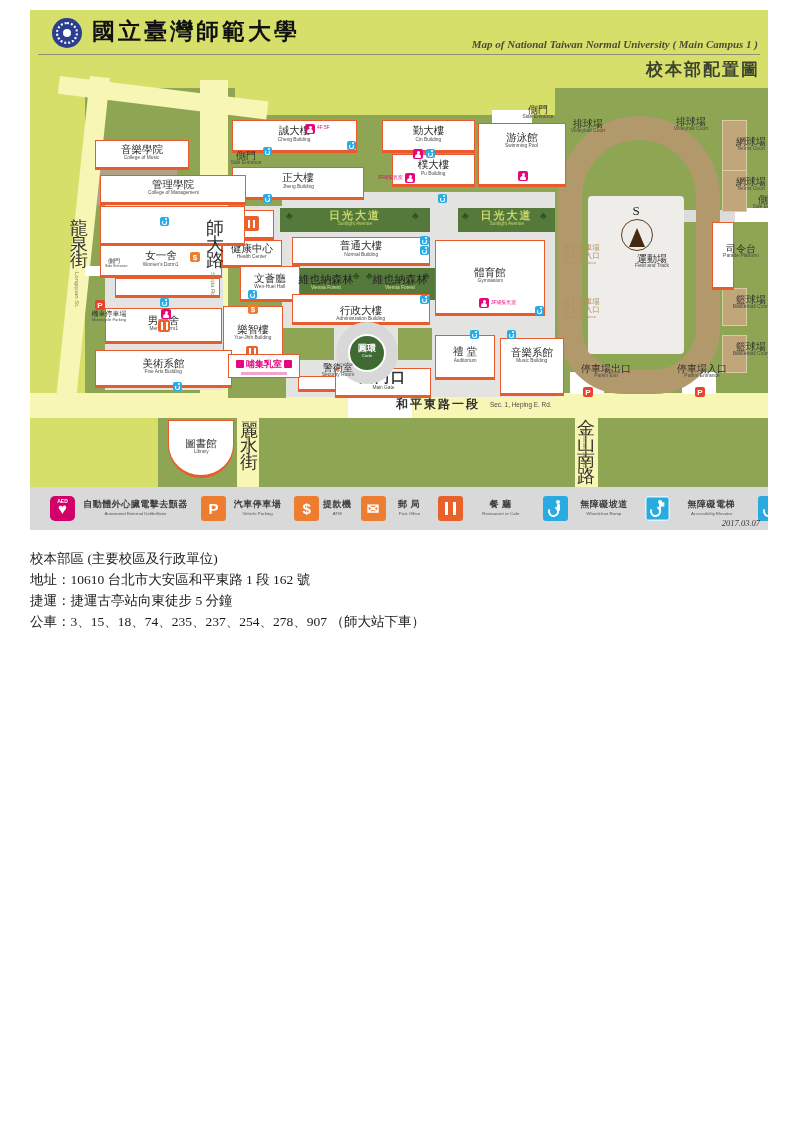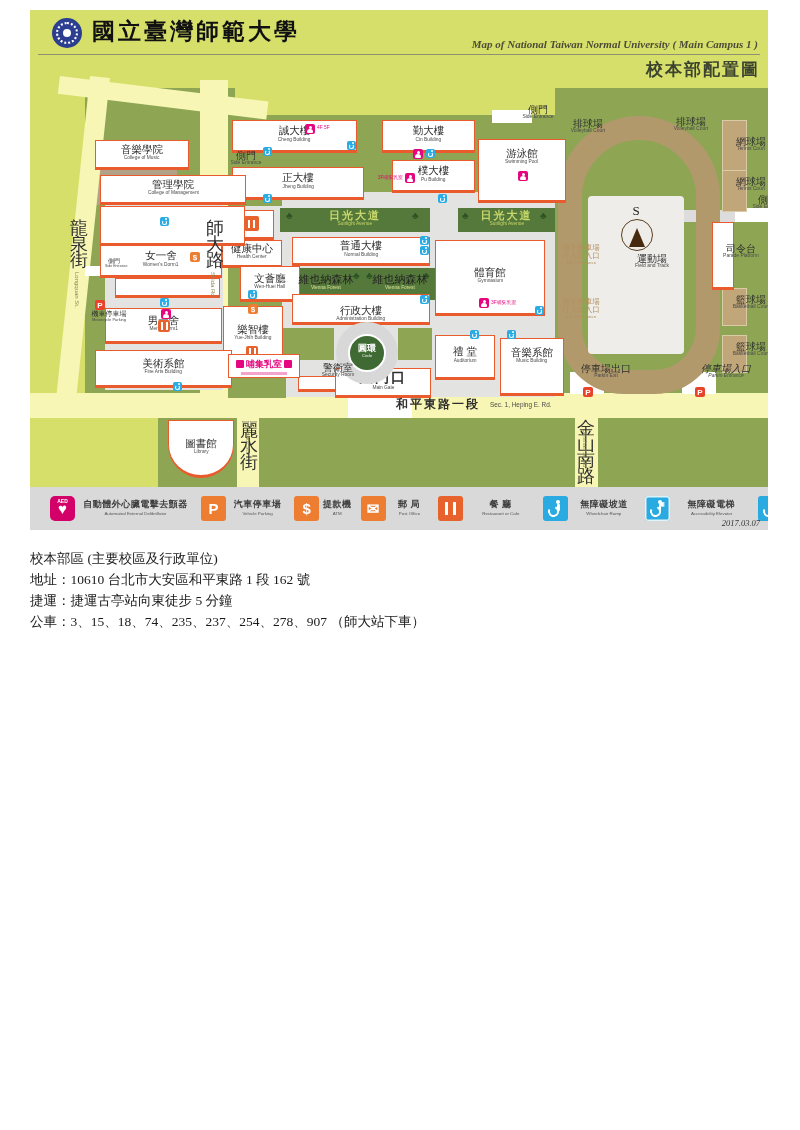--- a/index.html
+++ b/index.html
@@ -185,25 +185,25 @@
           <div class="ben">Cheng Building</div>
         </div>
         <div class="abs bld" style="left: 352px; top: 110px; width: 93px; height: 33px; justify-content: center; padding-top: 0px;">
           <div class="bzh">勤大樓</div>
           <div class="ben">Cin Building</div>
         </div>
         <div class="abs bld" style="left: 202px; top: 157px; width: 132px; height: 33px; justify-content: center; padding-top: 0px;">
           <div class="bzh">正大樓</div>
           <div class="ben">Jheng Building</div>
         </div>
-        <div class="abs bld" style="left: 362px; top: 150px; width: 83px; height: 33px; justify-content: center; padding-top: 0px;">
+        <div class="abs bld" style="left: 362px; top: 144px; width: 83px; height: 33px; justify-content: center; padding-top: 0px;">
           <div class="bzh">樸大樓</div>
           <div class="ben">Pu Building</div>
         </div>
-        <div class="abs bld" style="left: 448px; top: 113px; width: 88px; height: 64px; justify-content: flex-start; padding-top: 8px; margin-top: 16px;">
+        <div class="abs bld" style="left: 448px; top: 113px; width: 88px; height: 64px; justify-content: flex-start; padding-top: 8px;">
           <div class="bzh">游泳館</div>
           <div class="ben">Swimming Pool</div>
         </div>
         <div class="abs bld" style="left: 202px; top: 200px; width: 42px; height: 30px; justify-content: center; padding-top: 0px;"></div>
         <div class="abs bld" style="left: 192px; top: 230px; width: 60px; height: 28px; justify-content: center; padding-top: 0px;">
           <div class="bzh">健康中心</div>
           <div class="ben">Health Center</div>
         </div>
         <div class="abs bld" style="left: 262px; top: 227px; width: 138px; height: 29px; justify-content: center; padding-top: 0px;">
           <div class="bzh">普通大樓</div>
@@ -344,21 +344,21 @@
           <div class="en">Basketball Court</div>
         </div>
         <div class="abs lbl" style="left: 660px; top: 233px; width: 70px;">
           <div class="zh">司令台</div>
           <div class="en">Parade Platform</div>
         </div>
         <div class="abs lbl" style="left: 520px; top: 353px; width: 80px;">
           <div class="zh">停車場出口</div>
           <div class="en">Parkin Exit</div>
         </div>
-        <div class="abs lbl" style="left: 640px; top: 353px; width: 80px; font-style: italic;">
+        <div class="abs lbl" style="left: 616px; top: 353px; width: 80px;">
           <div class="zh">停車場入口</div>
           <div class="en">Parkin Entrance</div>
         </div>
         <div class="abs lbl small" style="left: 28px; top: 300px; width: 70px;">
           <div class="zh">機車停車場</div>
           <div class="en">Motorcycle Parking</div>
         </div>
         <div class="abs lbl tan" style="left: 500px; top: 234px; width: 70px;">
           <div class="zh">地下停車場</div>
           <div class="zh">行人出入口</div>

